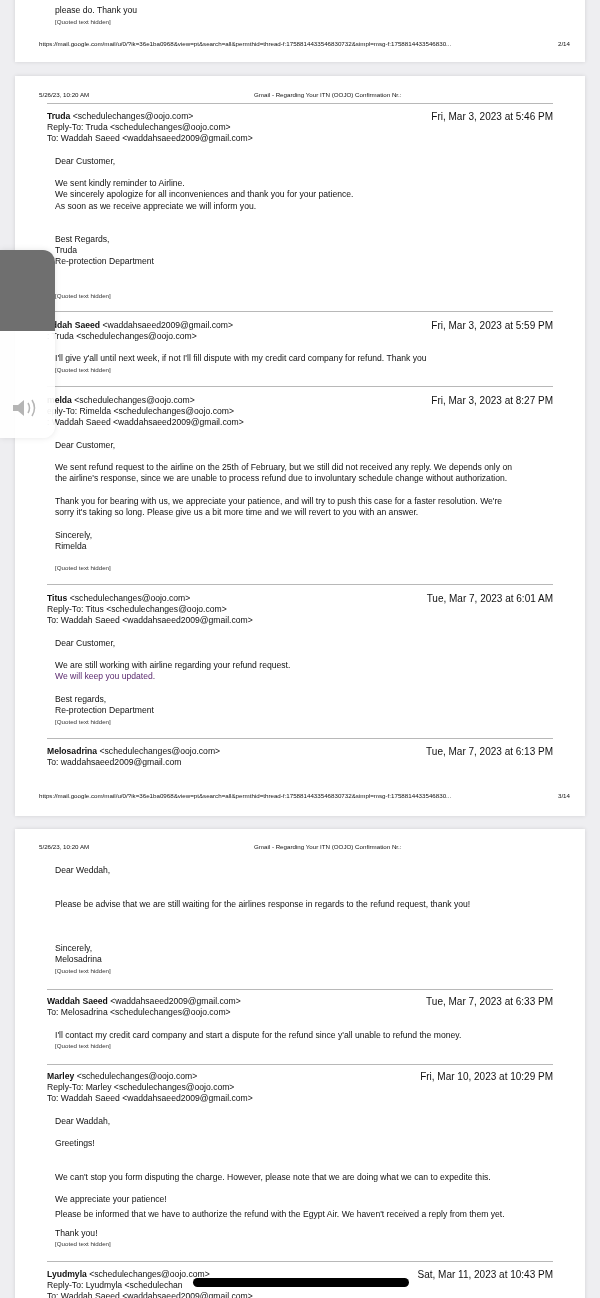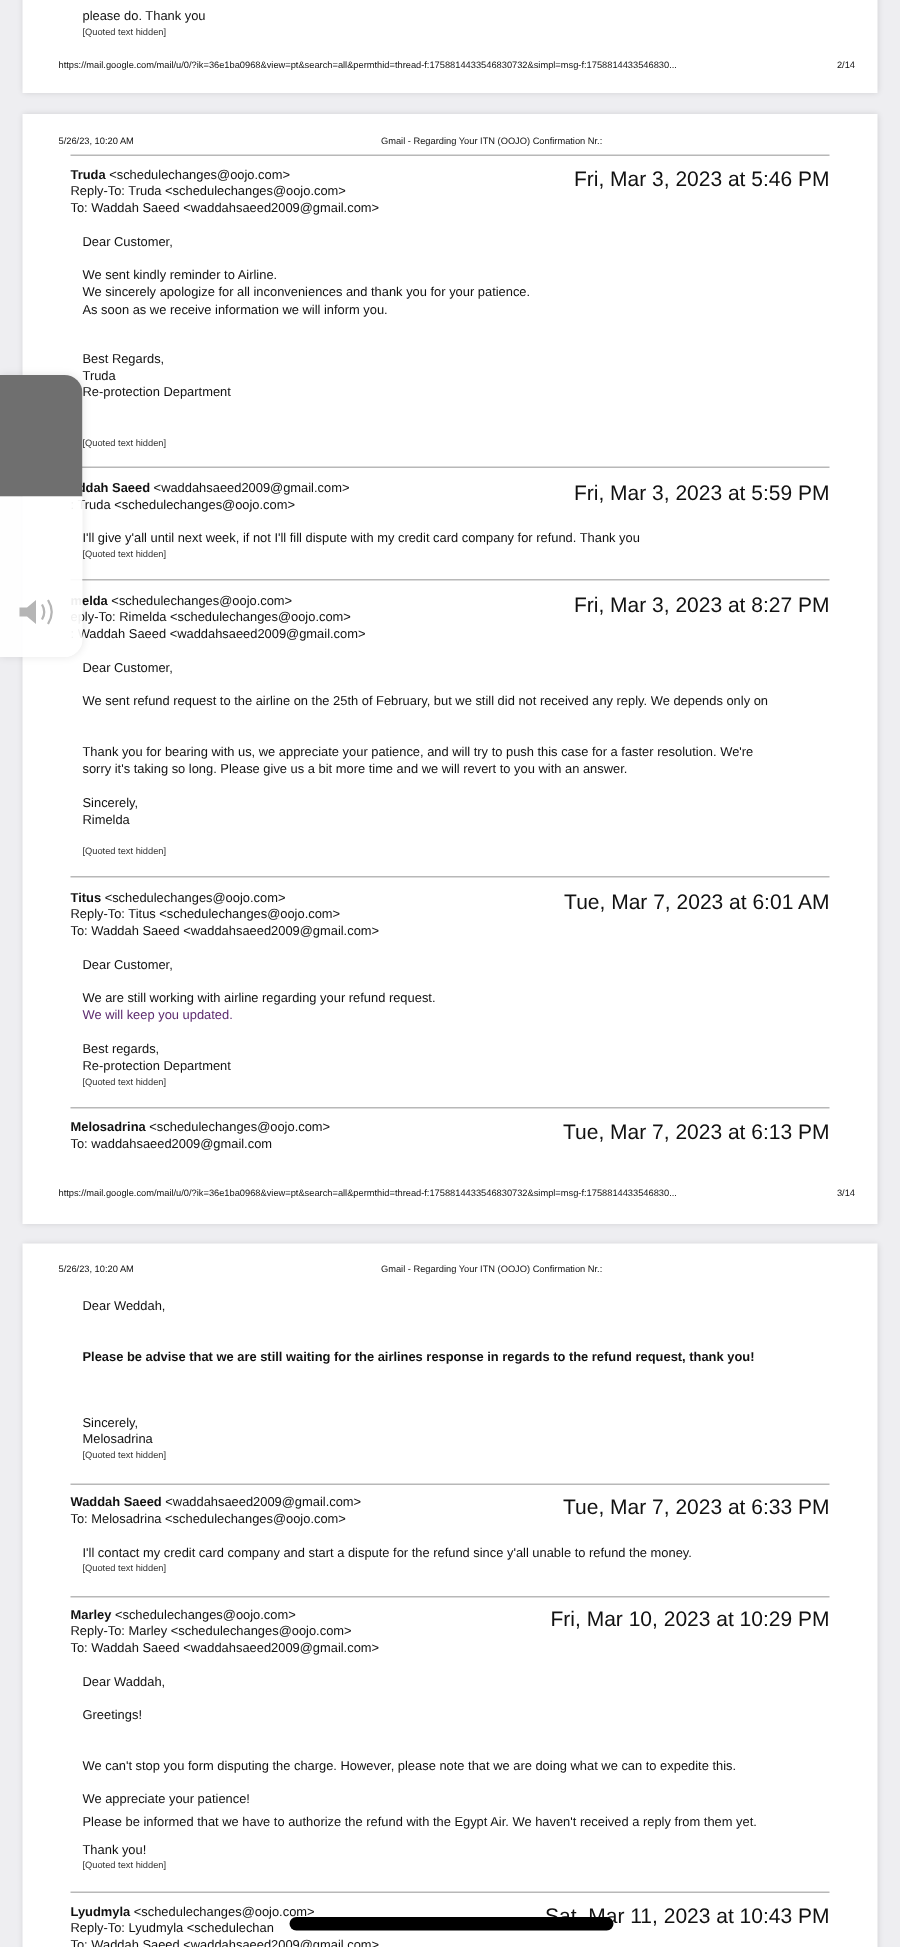--- a/index.html
+++ b/index.html
@@ -19,21 +19,21 @@
   }
   .page-footer .url { overflow:hidden; text-overflow:clip; }
   .page-header {
     position:absolute; left:24px; right:15px; font-size:6.2px; color:#111;
     display:flex; white-space:nowrap;
   }
   .page-header .hdr-date { width:215px; }
   .abs { position:absolute; white-space:nowrap; }
   .hdr { left:32px; font-size:8.6px; }
   .hdr b { font-weight:bold; }
-  .date { right:32px; font-size:14px; text-align:right; }
+  .date { right:32px; font-size:10px; text-align:right; }
   .body { left:40px; font-size:8.6px; }
   .quoted { left:40px; font-size:6.2px; color:#333; }
   .rule { position:absolute; left:32px; right:32px; height:1px; background:#b8b8b8; }
   .purple { color:#5b2a6e; }
 
   
   .hud {
     position:absolute; left:0; top:250px; width:55px; height:188px;
     border-radius:0 12px 12px 0; overflow:hidden;
     box-shadow:0 0 6px rgba(0,0,0,0.10);
@@ -66,40 +66,41 @@
   </div>
   <div class="rule" style="top:27px;"></div>
 
   <div class="abs hdr" style="top:35px;"><b>Truda</b> <span>&lt;schedulechanges@oojo.com&gt;</span></div>
   <div class="abs date" style="top:35px;">Fri, Mar 3, 2023 at 5:46 PM</div>
   <div class="abs hdr" style="top:46px;">Reply-To: Truda &lt;schedulechanges@oojo.com&gt;</div>
   <div class="abs hdr" style="top:57px;">To: Waddah Saeed &lt;waddahsaeed2009@gmail.com&gt;</div>
   <div class="abs body" style="top:80px;">Dear Customer,</div>
   <div class="abs body" style="top:102px;">We sent kindly reminder to Airline.</div>
   <div class="abs body" style="top:113px;">We sincerely apologize for all inconveniences and thank you for your patience.</div>
-  <div class="abs body" style="top:125px;">As soon as we receive information we will inform you.</div>
+  <div class="abs body" style="top:125px;">As soon as we receive appreciate we will inform you.</div>
   <div class="abs body" style="top:158px;">Best Regards,</div>
   <div class="abs body" style="top:169px;">Truda</div>
   <div class="abs body" style="top:180px;">Re-protection Department</div>
   <div class="abs quoted" style="top:216px;">[Quoted text hidden]</div>
   <div class="rule" style="top:235px;"></div>
 
   <div class="abs hdr" style="top:244px;"><b>addah Saeed</b> <span>&lt;waddahsaeed2009@gmail.com&gt;</span></div>
   <div class="abs date" style="top:244px;">Fri, Mar 3, 2023 at 5:59 PM</div>
   <div class="abs hdr" style="top:255px;">: Truda &lt;schedulechanges@oojo.com&gt;</div>
   <div class="abs body" style="top:277px;">I'll give y'all until next week, if not I'll fill dispute with my credit card company for refund.  Thank you</div>
   <div class="abs quoted" style="top:290px;">[Quoted text hidden]</div>
   <div class="rule" style="top:310px;"></div>
 
   <div class="abs hdr" style="top:319px;"><b>melda</b> <span>&lt;schedulechanges@oojo.com&gt;</span></div>
   <div class="abs date" style="top:319px;">Fri, Mar 3, 2023 at 8:27 PM</div>
   <div class="abs hdr" style="top:330px;">eply-To: Rimelda &lt;schedulechanges@oojo.com&gt;</div>
   <div class="abs hdr" style="top:341px;">: Waddah Saeed &lt;waddahsaeed2009@gmail.com&gt;</div>
   <div class="abs body" style="top:364px;">Dear Customer,</div>
   <div class="abs body" style="top:386px;text-align:right;">We sent refund request to the airline on the 25th of February, but we still did not received any reply. We depends only on</div>
+  <div class="abs body" style="top:397px;">the airline's response, since we are unable to process refund due to involuntary schedule change without authorization.</div>
   <div class="abs body" style="top:420px;">Thank you for bearing with us, we appreciate your patience, and will try to push this case for a faster resolution. We're</div>
   <div class="abs body" style="top:431px;">sorry it's taking so long. Please give us a bit more time and we will revert to you with an answer.</div>
   <div class="abs body" style="top:454px;">Sincerely,</div>
   <div class="abs body" style="top:465px;">Rimelda</div>
   <div class="abs quoted" style="top:488px;">[Quoted text hidden]</div>
   <div class="rule" style="top:508px;"></div>
 
   <div class="abs hdr" style="top:517px;"><b>Titus</b> <span>&lt;schedulechanges@oojo.com&gt;</span></div>
   <div class="abs date" style="top:517px;">Tue, Mar 7, 2023 at 6:01 AM</div>
   <div class="abs hdr" style="top:528px;">Reply-To: Titus &lt;schedulechanges@oojo.com&gt;</div>
@@ -122,21 +123,21 @@
   </div>
 </div>
 
 <div class="page" style="top:829px;height:480px;">
   <div class="page-header" style="top:14px;">
     <span class="hdr-date">5/26/23, 10:20 AM</span>
     <span>Gmail - Regarding Your ITN (OOJO) Confirmation Nr.:</span>
   </div>
 
   <div class="abs body" style="top:36px;">Dear Weddah,</div>
-  <div class="abs body" style="top:70px;font-weight:bold;">Please be advise that we are still waiting for the airlines response in regards to the refund request, thank you!</div>
+  <div class="abs body" style="top:70px;">Please be advise that we are still waiting for the airlines response in regards to the refund request, thank you!</div>
   <div class="abs body" style="top:114px;">Sincerely,</div>
   <div class="abs body" style="top:125px;">Melosadrina</div>
   <div class="abs quoted" style="top:138px;">[Quoted text hidden]</div>
   <div class="rule" style="top:160px;"></div>
 
   <div class="abs hdr" style="top:167px;"><b>Waddah Saeed</b> <span>&lt;waddahsaeed2009@gmail.com&gt;</span></div>
   <div class="abs date" style="top:167px;text-align:right;">Tue, Mar 7, 2023 at 6:33 PM</div>
   <div class="abs hdr" style="top:178px;">To: Melosadrina &lt;schedulechanges@oojo.com&gt;</div>
   <div class="abs body" style="top:201px;">I'll contact my credit card company and start a dispute for the refund since y'all unable to refund the money.</div>
   <div class="abs quoted" style="top:213px;">[Quoted text hidden]</div>

